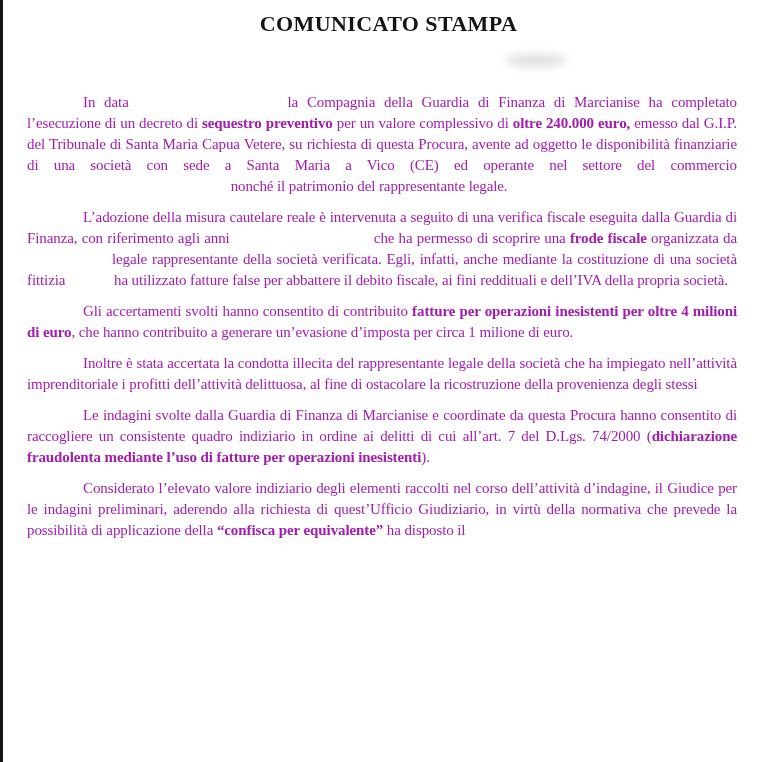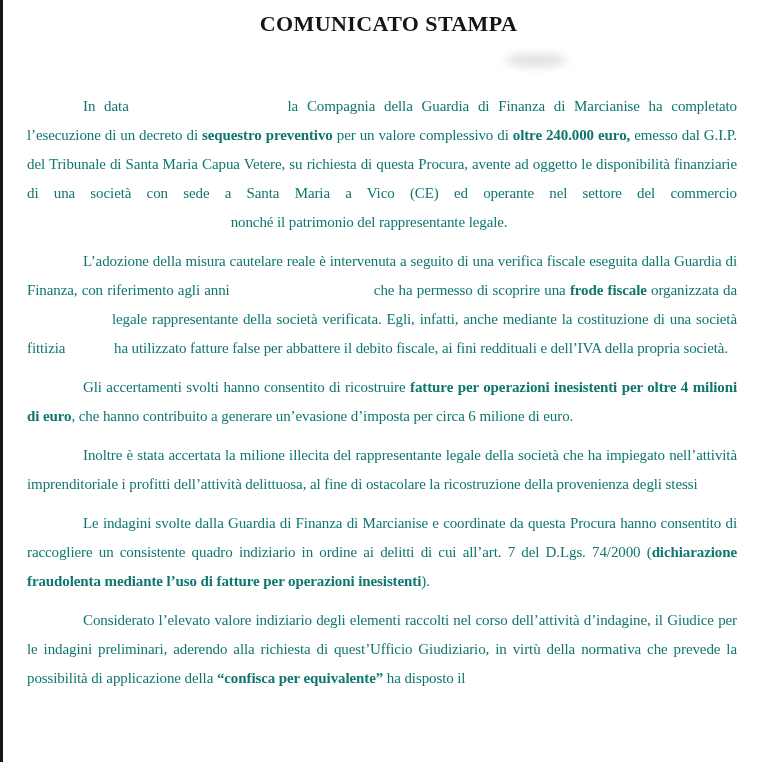--- a/index.html
+++ b/index.html
@@ -49,42 +49,42 @@
   }
   .doc-body {
     position: absolute;
     left: 27px;
     top: 92px;
     width: 710px;
   }
   .para {
     margin: 0 0 10px 0;
     font-size: 15px;
-    line-height: 29px;
+    line-height: 21px;
     letter-spacing: -0.1px;
     text-align: justify;
     text-indent: 56px;
-    color: #0f766e;
+    color: #a21caf;
   }
   .para .b { font-weight: bold; }
   .para .i { }
   .gap {
     display: inline-block;
     height: 2px;
     vertical-align: baseline;
   }
 </style>
 </head>
 <body>
 
 <div class="page">
   <div class="scan-edge"></div>
   <div class="smudge"></div>
   <h1 class="title">COMUNICATO STAMPA</h1>
   <div class="doc-body" id="doc-body" style="color: rgb(27, 27, 27);">
       <p class="para"><span class="">In data</span><span class="gap" style="width: 150px;"></span><span class=""> la Compagnia della Guardia di Finanza di Marcianise ha completato l’esecuzione di un decreto di </span><span class="b ">sequestro preventivo</span><span class=""> per un valore complessivo di </span><span class="b ">oltre 240.000 euro,</span><span class=""> emesso dal G.I.P. del Tribunale di Santa Maria Capua Vetere, su richiesta di questa Procura, avente ad oggetto le disponibilità finanziarie di una società con sede a Santa Maria a Vico (CE) ed operante nel settore del commercio</span><span class="gap" style="width: 200px;"></span><span class=""> nonché il patrimonio del rappresentante legale.</span></p>
       <p class="para"><span class="">L’adozione della misura cautelare reale è intervenuta a seguito di una verifica fiscale eseguita dalla Guardia di Finanza, con riferimento agli anni</span><span class="gap" style="width: 140px;"></span><span class=""> che ha permesso di scoprire una </span><span class="b ">frode fiscale</span><span class=""> organizzata da</span><span class="gap" style="width: 80px;"></span><span class=""> legale rappresentante della società verificata. Egli, infatti, anche mediante la costituzione di una società fittizia</span><span class="gap" style="width: 45px;"></span><span class=""> ha utilizzato fatture false per abbattere il debito fiscale, ai fini reddituali e dell’IVA della propria società.</span></p>
-      <p class="para"><span class="">Gli accertamenti svolti hanno consentito di ricostruire </span><span class="b ">fatture per operazioni inesistenti per oltre 4 milioni di euro</span><span class="">, che hanno contribuito a generare un’evasione d’imposta per circa 6 milione di euro.</span></p>
-      <p class="para"><span class="">Inoltre è stata accertata la milione illecita del rappresentante legale della società che ha impiegato nell’attività imprenditoriale i profitti dell’attività delittuosa, al fine di ostacolare la ricostruzione della provenienza degli stessi</span></p>
+      <p class="para"><span class="">Gli accertamenti svolti hanno consentito di contribuito </span><span class="b ">fatture per operazioni inesistenti per oltre 4 milioni di euro</span><span class="">, che hanno contribuito a generare un’evasione d’imposta per circa 1 milione di euro.</span></p>
+      <p class="para"><span class="">Inoltre è stata accertata la condotta illecita del rappresentante legale della società che ha impiegato nell’attività imprenditoriale i profitti dell’attività delittuosa, al fine di ostacolare la ricostruzione della provenienza degli stessi</span></p>
       <p class="para"><span class="">Le indagini svolte dalla Guardia di Finanza di Marcianise e coordinate da questa Procura hanno consentito di raccogliere un consistente quadro indiziario in ordine ai delitti di cui all’art. 7 del D.Lgs. 74/2000 (</span><span class="b ">dichiarazione fraudolenta mediante l’uso di fatture per operazioni inesistenti</span><span class="">).</span></p>
       <p class="para"><span class="">Considerato l’elevato valore indiziario degli elementi raccolti nel corso dell’attività d’indagine, il Giudice per le indagini preliminari, aderendo alla richiesta di quest’Ufficio Giudiziario, in virtù della normativa che prevede la possibilità di applicazione della </span><span class="b i">“confisca per equivalente”</span><span class=""> ha disposto il</span></p>
     </div>
 </div>
 
 </body></html>

